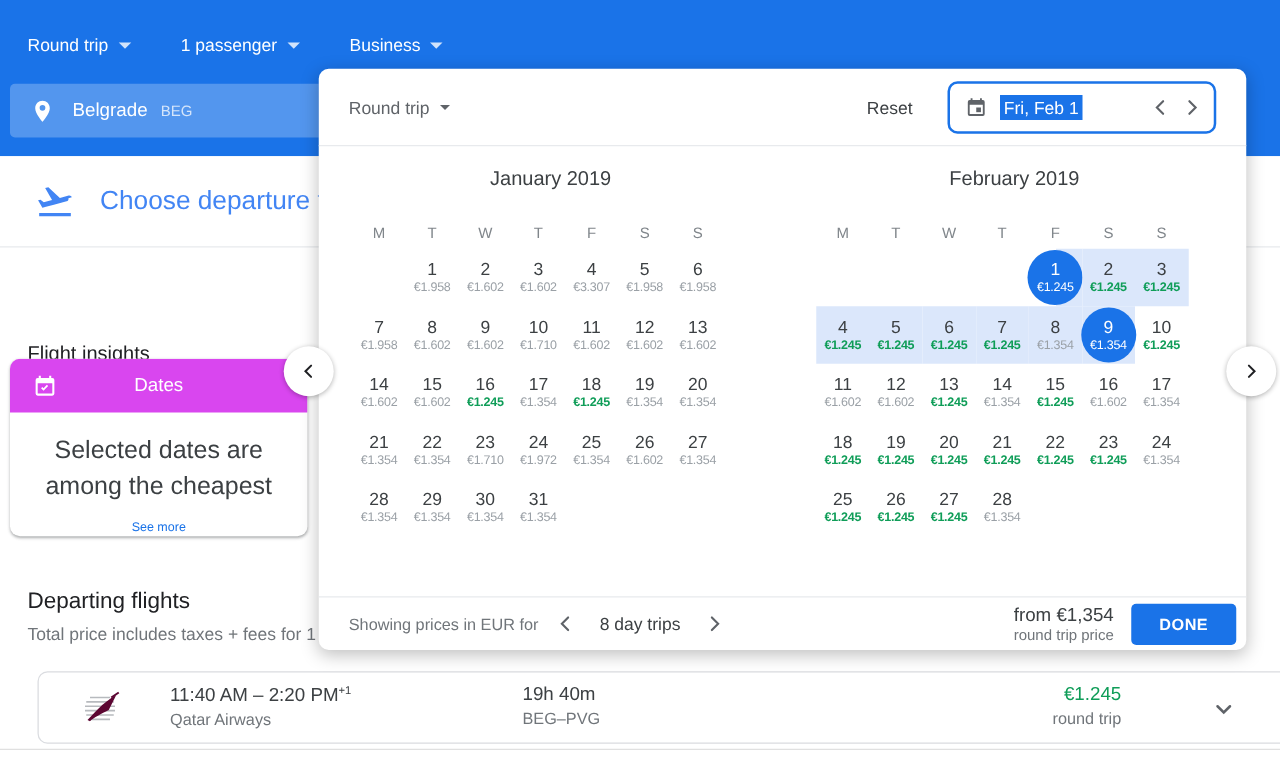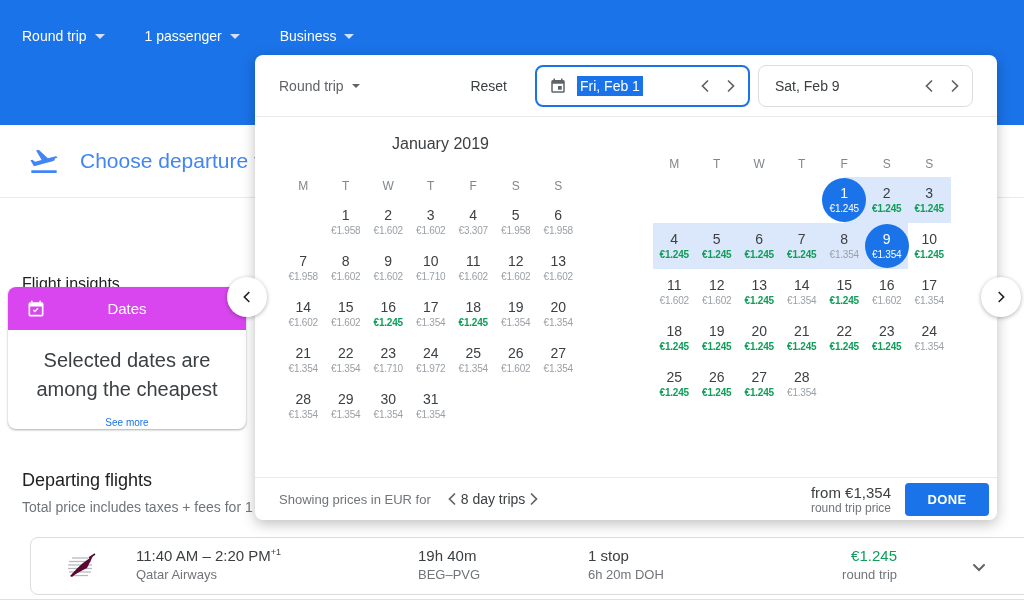--- a/index.html
+++ b/index.html
@@ -83,21 +83,21 @@
   .day.selected::before { content:""; position:absolute; left:50%; top:50%; transform:translate(-50%,-50%);
     width:44px; height:44px; border-radius:50%; background:#1a73e8; z-index:0; }
   .day.selected .dnum { color:#fff; font-weight:500; }
   .day.selected .dprice { color:#fff; font-weight:400; }
   .day.band-full, .day.band-end { background:#dbe7fb; }
   .day.band-start { background:linear-gradient(to right, transparent 50%, #dbe7fb 50%); }
 
   .cal-footer { position:absolute; bottom:0; left:0; right:0; height:43px; border-top:1px solid #e8eaed;
     display:flex; align-items:center; padding:0 8px 0 24px; }
   .cf-prefix { font-size:13px; color:#70757a; }
-  .cf-trips { display:flex; align-items:center; gap:4px; margin-left:16px; }
+  .cf-trips { display:flex; align-items:center; gap:23px; margin-left:16px; }
   .cf-trips-label { font-size:14px; font-weight:500; color:#3c4043; }
   .cf-from { margin-left:auto; text-align:right; margin-right:14px; }
   .cf-from-price { font-size:15px; color:#3c4043; }
   .cf-from-note { font-size:12px; color:#70757a; }
   .done-btn { width:84px; height:33px; background:#1a73e8; border:none; border-radius:4px;
     color:#fff; font-size:13px; font-weight:700; letter-spacing:.4px; cursor:pointer;
     font-family:"Liberation Sans","DejaVu Sans",sans-serif; }
 </style>
 </head>
 <body>
@@ -111,20 +111,29 @@
         <span class="tri-w"></span>
       </div>
       <div class="opt">
         <span>1 passenger</span>
         <span class="tri-w"></span>
       </div>
       <div class="opt">
         <span>Business</span>
         <span class="tri-w"></span>
       </div>
+    </div>
+    <div class="origin-field">
+      <svg width="20" height="20" viewBox="0 0 24 24">
+        <path d="M12 2C8.1 2 5 5.1 5 9c0 5.2 7 13 7 13s7-7.8 7-13c0-3.9-3.1-7-7-7zm0 9.5A2.5 2.5 0 1 1 12 6a2.5 2.5 0 0 1 0 5.5z" fill="#ffffff"></path>
+      </svg>
+      <span>
+        <span class="origin-city">Belgrade</span>
+        <span class="origin-code">BEG</span>
+      </span>
     </div>
   </div>
 
   <div class="choose-section">
     <svg width="32" height="32" viewBox="0 0 24 24">
       <path d="M2.5 19h19v2h-19zM22.07 9.64c-.21-.8-1.04-1.28-1.84-1.06L14.92 10 8.02 3.57l-1.93.51 4.14 7.17-4.97 1.33-1.97-1.54-1.45.39 1.82 3.16.77 1.33 1.6-.43 5.31-1.42 4.35-1.16 3.31-.88c.82-.23 1.28-1.06 1.07-1.86z" fill="#4285f4"></path>
     </svg>
     <span class="choose-title">Choose departure to</span>
   </div>
 
@@ -173,24 +182,20 @@
     </svg>
     <div class="f-col col-times">
       <div class="f-main">
         <span>11:40 AM – 2:20 PM</span><sup>+1</sup>
       </div>
       <div class="f-sub">Qatar Airways</div>
     </div>
     <div class="f-col col-dur">
       <div class="f-main" style="font-weight:400;color:#3c4043">19h 40m</div>
       <div class="f-sub">BEG–PVG</div>
-    </div>
-    <div class="f-col col-stops">
-      <div class="f-main" style="font-weight:400;color:#3c4043">1 stop</div>
-      <div class="f-sub">6h 20m DOH</div>
     </div>
     <div class="f-col col-price">
       <div class="f-price">€1.245</div>
       <div class="f-sub">round trip</div>
     </div>
     <svg class="flight-expand" width="24" height="24" viewBox="0 0 24 24">
       <path d="M7 10l5 5 5-5" stroke="#5f6368" stroke-width="2" fill="none" stroke-linecap="round"></path>
     </svg>
   </div>
   <div class="bottom-divider"></div>
@@ -216,35 +221,20 @@
               </svg>
           </span>
           <span class="chev">
             <svg width="10" height="14" viewBox="0 0 10 14">
                 <path d="M2.5 2l5 5-5 5" stroke="#5f6368" stroke-width="1.7" fill="none" stroke-linecap="round"></path>
               </svg>
           </span>
         </span>
       </div>
 
-      <div class="date-field return-field">
-        <span class="df-value" style="margin-left:4px">Sat, Feb 9</span>
-        <span class="df-chevrons">
-          <span class="chev">
-            <svg width="10" height="14" viewBox="0 0 10 14">
-                <path d="M7.5 2L2.5 7l5 5" stroke="#5f6368" stroke-width="1.7" fill="none" stroke-linecap="round"></path>
-              </svg>
-          </span>
-          <span class="chev">
-            <svg width="10" height="14" viewBox="0 0 10 14">
-                <path d="M2.5 2l5 5-5 5" stroke="#5f6368" stroke-width="1.7" fill="none" stroke-linecap="round"></path>
-              </svg>
-          </span>
-        </span>
-      </div>
     </div>
 
     <div class="months">
       <div class="month">
         <div class="month-title">January 2019</div>
         <div class="month-grid">
             <div class="wd">M</div>
             <div class="wd">T</div>
             <div class="wd">W</div>
             <div class="wd">T</div>
@@ -372,20 +362,21 @@
               <div class="dnum">30</div>
               <div class="dprice">€1.354</div>
             </div>
             <div class="day">
               <div class="dnum">31</div>
               <div class="dprice">€1.354</div>
             </div>
           </div>
       </div>
       <div class="month">
+        <div class="month-title">February 2019</div>
         <div class="month-grid">
             <div class="wd">M</div>
             <div class="wd">T</div>
             <div class="wd">W</div>
             <div class="wd">T</div>
             <div class="wd">F</div>
             <div class="wd">S</div>
             <div class="wd">S</div>
             <div class="day empty"></div>
             <div class="day empty"></div>

